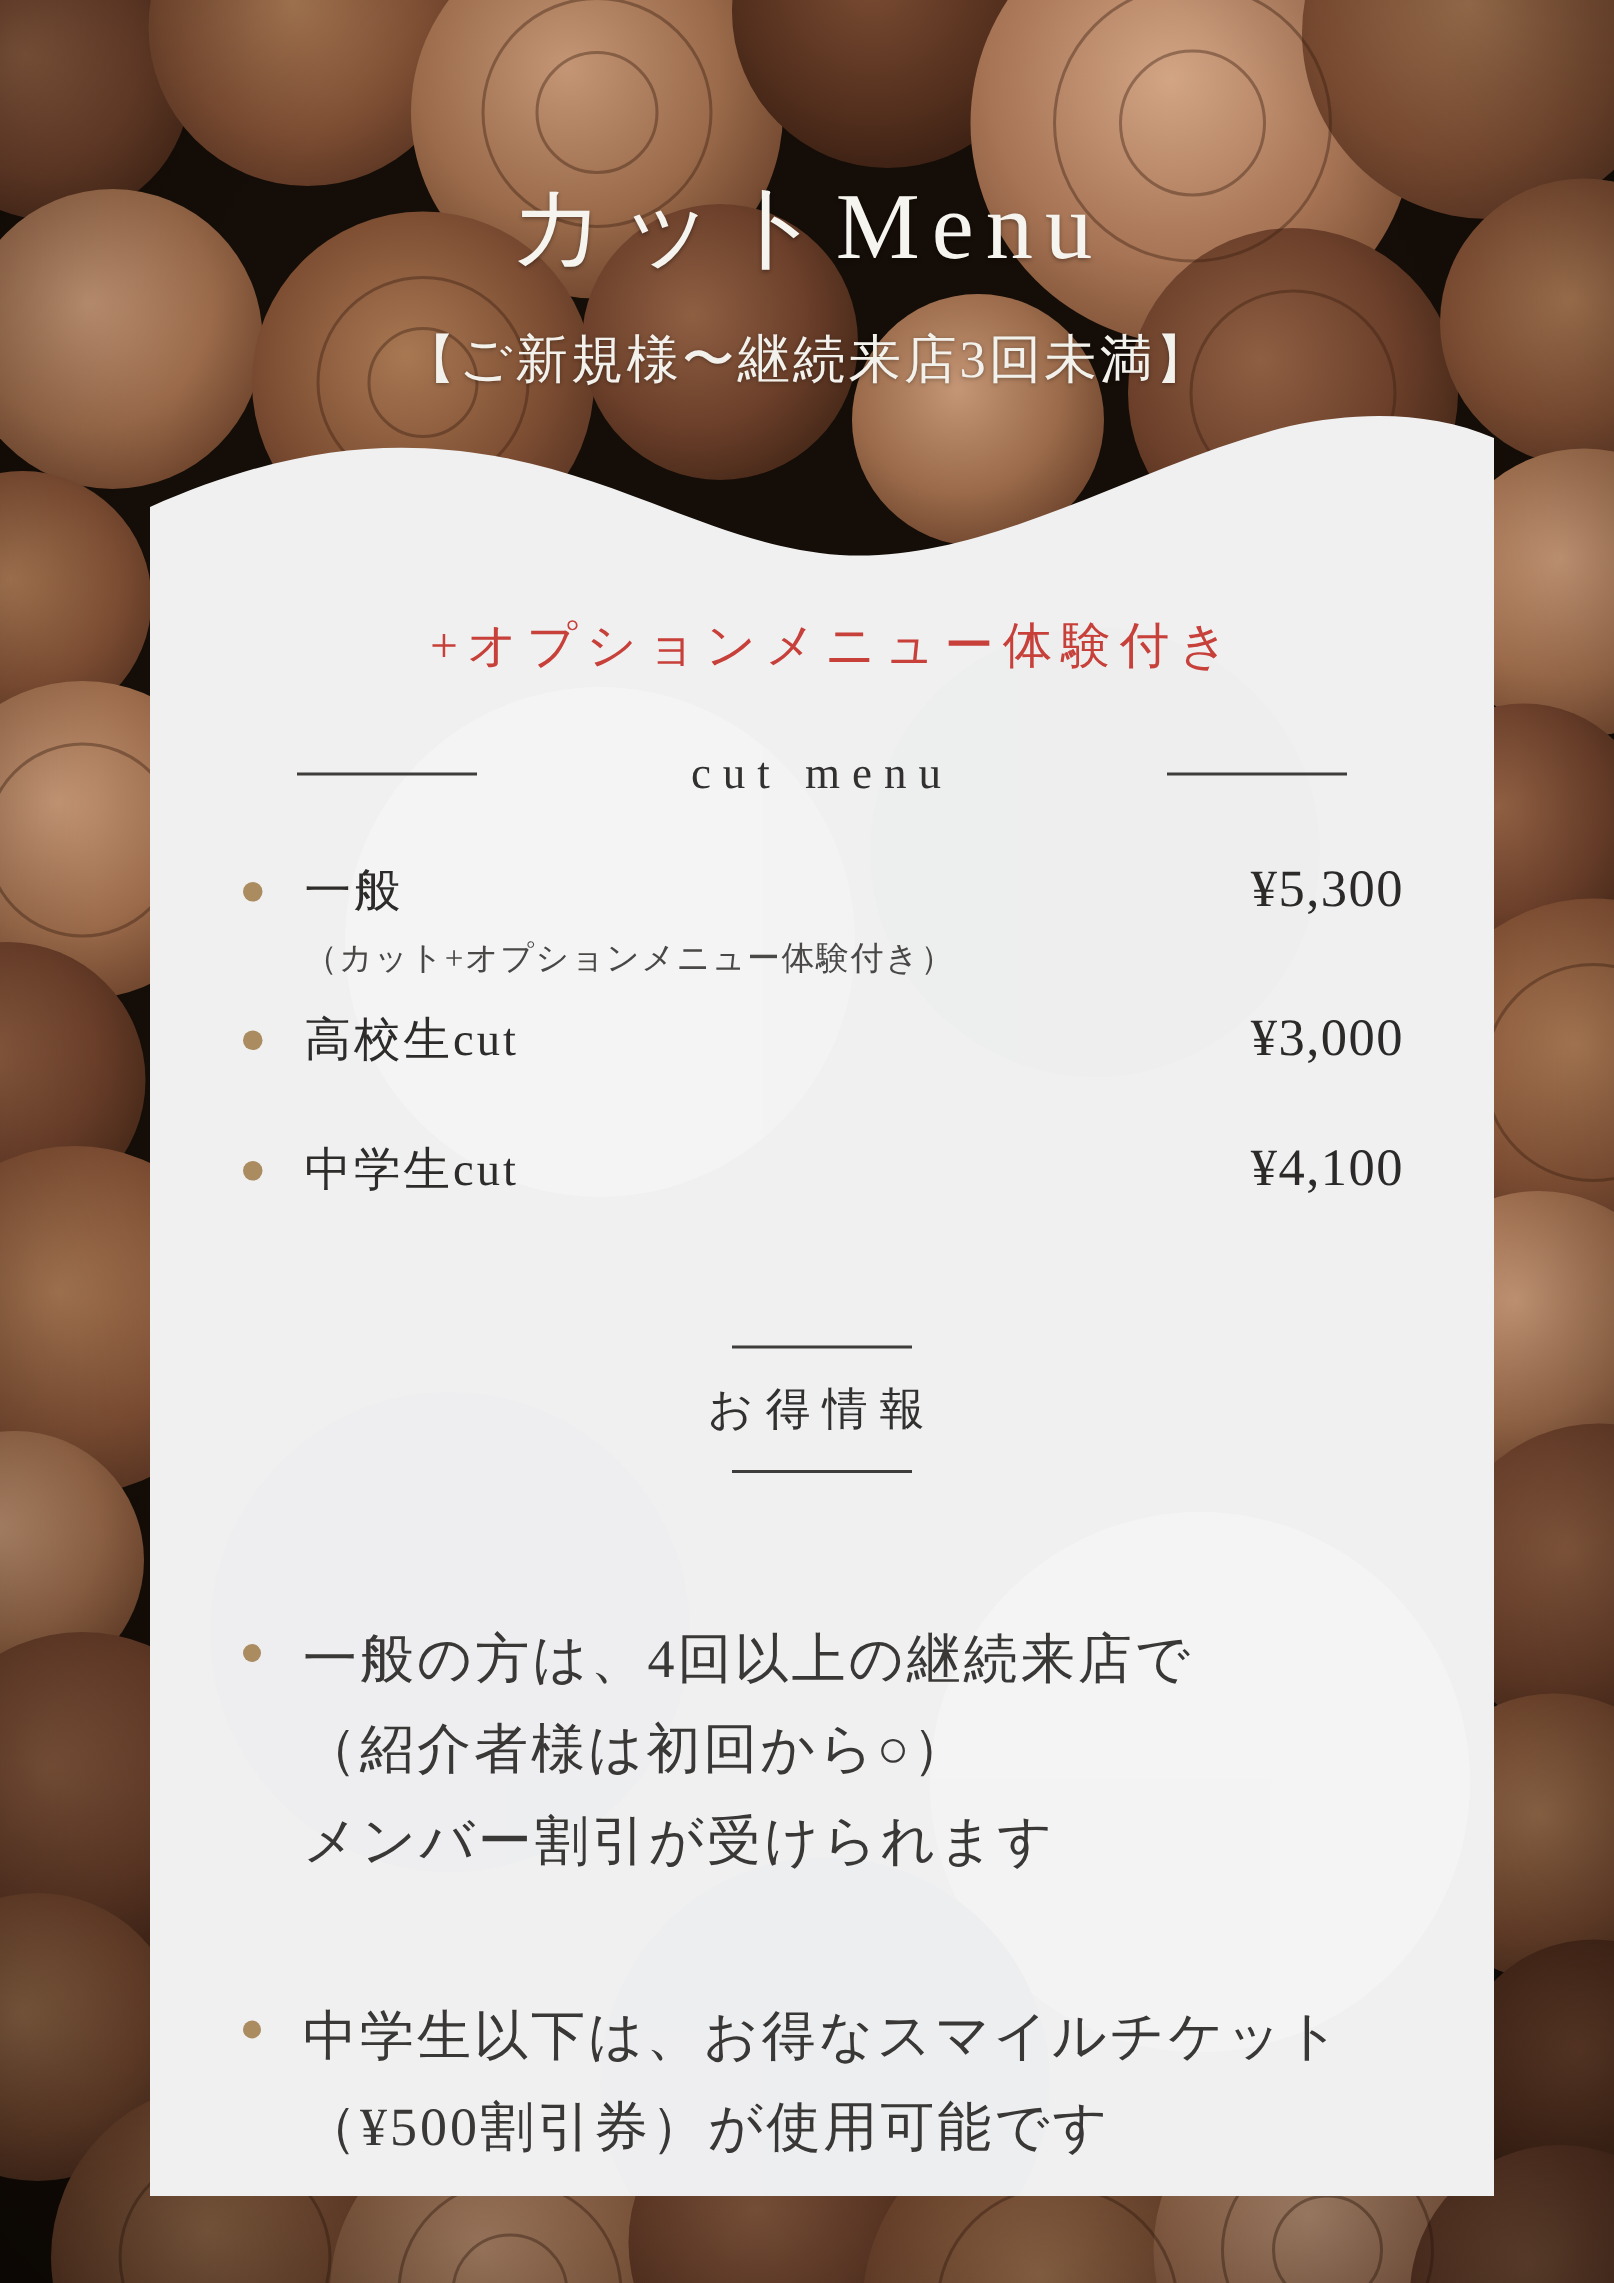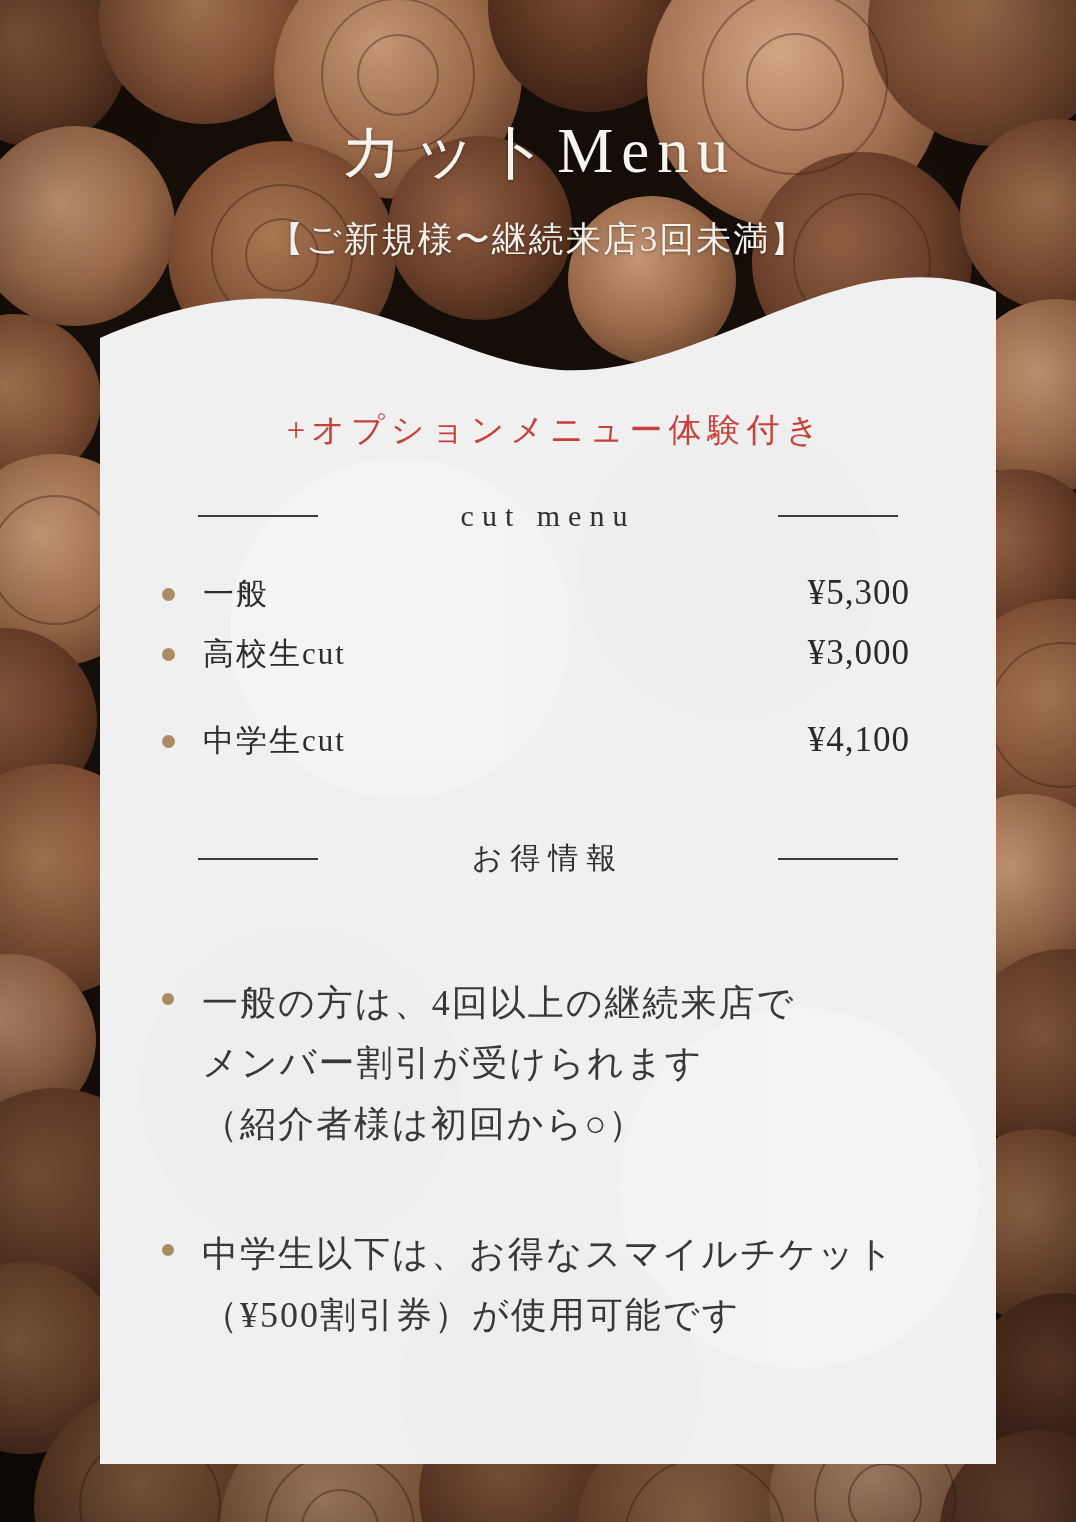--- a/index.html
+++ b/index.html
@@ -38,27 +38,27 @@
     text-align:center;
     font-size:33px;letter-spacing:6px;font-weight:500;
     color:#c7403a;
     padding-left:16px;
   }
   .section-heading{
     display:flex;align-items:center;justify-content:center;
     margin-top:46px;
     gap:20px;
   }
-  .section-heading.second{margin-top:76px;}
+  .section-heading.second{margin-top:96px;flex-direction:column;}
   .rule{width:120px;height:2px;background:#3f3d3b;flex:none;}
   .heading-text{
     width:420px;text-align:center;flex:none;
     font-size:30px;letter-spacing:8px;color:#333130;
   }
-  .menu-list{margin:40px 86px 0 62px;}
+  .menu-list{margin:40px 60px 0 62px;}
   .menu-row{display:flex;align-items:flex-start;margin-bottom:45px;}
   .menu-row.has-note{margin-bottom:18px;}
   .dot{
     width:13px;height:13px;border-radius:50%;
     background:#ab8b60;flex:none;
     margin:15px 28px 0 0;
   }
   .item-block{flex:1;}
   .item-name{font-size:31px;letter-spacing:2px;color:#2e2c2a;}
   .item-note{font-size:22px;letter-spacing:1px;color:#4a4846;margin-top:9px;}
@@ -196,20 +196,21 @@
       <div class="heading-text">cut menu</div>
       <div class="rule"></div>
     </div>
 
     <div class="menu-list">
 
       <div class="menu-row has-note">
         <span class="dot"></span>
         <div class="item-block">
           <div class="item-name">一般</div>
+          <div class="item-note">（カット+オプションメニュー体験付き）</div>
         </div>
         <div class="item-price">¥5,300</div>
       </div>
 
       <div class="menu-row">
         <span class="dot"></span>
         <div class="item-block">
           <div class="item-name">高校生cut</div>
         </div>
         <div class="item-price">¥3,000</div>
@@ -231,22 +232,22 @@
       <div class="heading-text">お得情報</div>
       <div class="rule"></div>
     </div>
 
     <div class="info-list">
 
       <div class="info-item">
         <span class="dot"></span>
         <div class="info-text">
           <div>一般の方は、4回以上の継続来店で</div>
+          <div>（紹介者様は初回から○）</div>
           <div>メンバー割引が受けられます</div>
-          <div>（紹介者様は初回から○）</div>
         </div>
       </div>
 
       <div class="info-item">
         <span class="dot"></span>
         <div class="info-text">
           <div>中学生以下は、お得なスマイルチケット</div>
           <div>（¥500割引券）が使用可能です</div>
         </div>
       </div>

